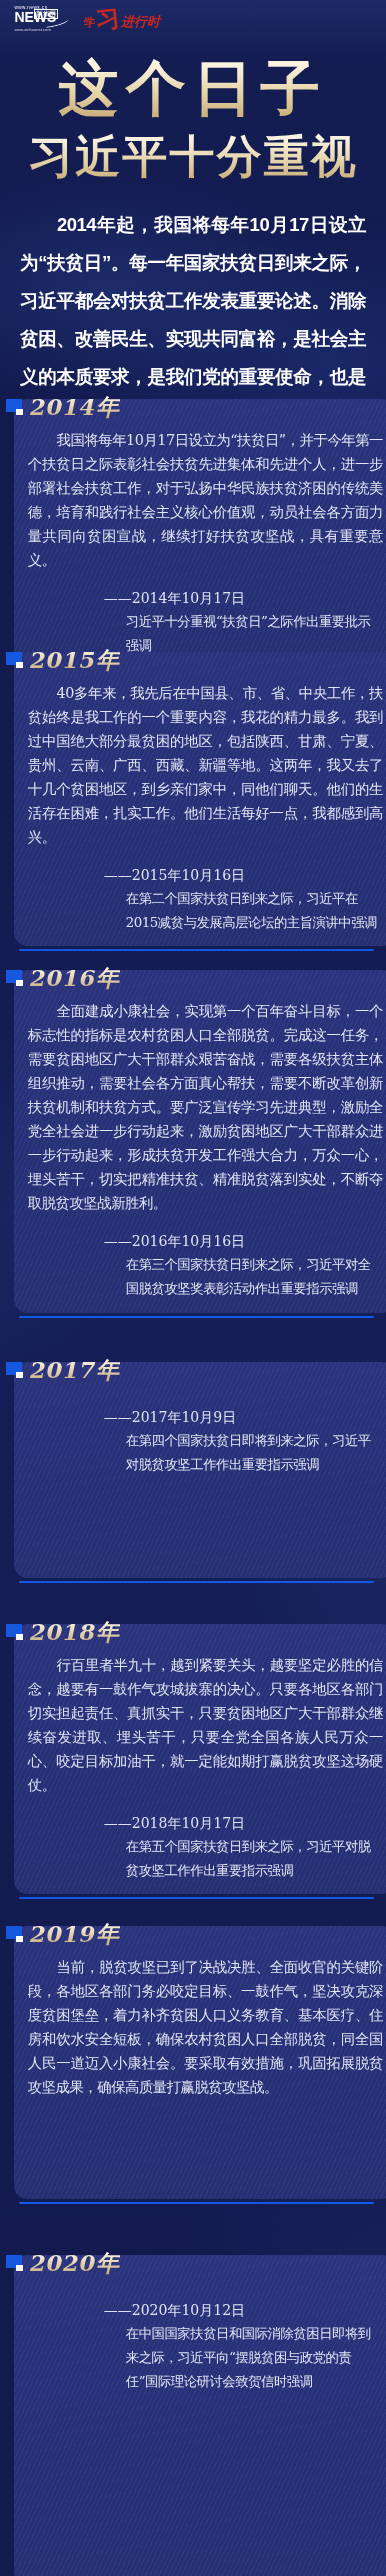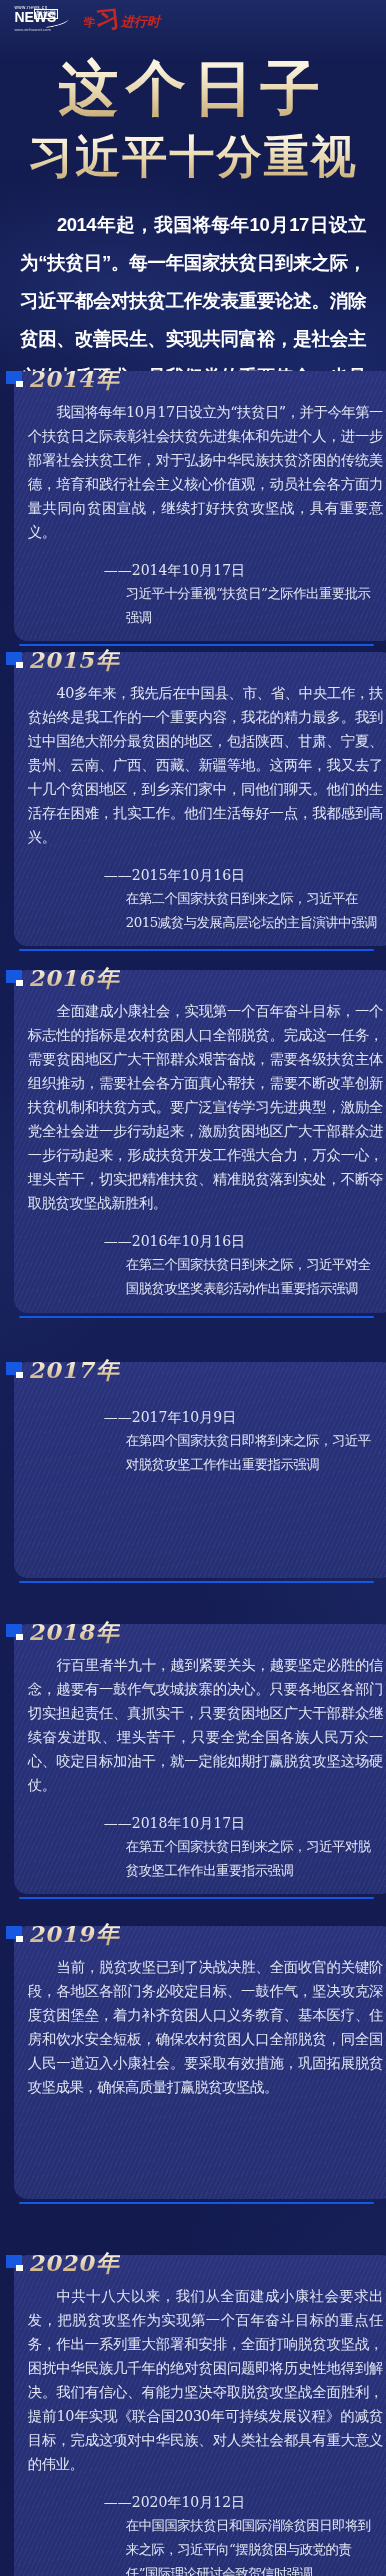--- a/index.html
+++ b/index.html
@@ -38,21 +38,21 @@
   .title1{top:55px;font-size:60px;line-height:67px;letter-spacing:7.2px;}
   .title2{top:130px;font-size:45px;line-height:54px;letter-spacing:2.1px;}
   
   .intro{
     position:absolute;top:206px;left:20px;width:346px;margin:0;
     color:#ffffff;font-size:18.5px;line-height:38px;letter-spacing:-0.5px;
     text-align:justify;text-indent:2em;font-weight:bold;
   }
   
   .section{position:absolute;left:0;width:386px;}
-  .s0{top:368px}.s1{top:649px}.s2{top:967px}.s3{top:1359px}
+  .s0{top:396px}.s1{top:649px}.s2{top:967px}.s3{top:1359px}
   .s4{top:1621px}.s5{top:1923px}.s6{top:2252px}
   .marker{position:absolute;top:3.1px;left:6.2px;width:24px;height:16.5px;z-index:3;}
   .m-blue{position:absolute;left:0;top:0;width:15.5px;height:13px;background:#1659e0;}
   .m-white{position:absolute;left:10.3px;top:9.8px;width:6.7px;height:5.7px;background:#ffffff;}
   .year{
     position:absolute;top:-3.1px;left:30px;margin:0;z-index:3;
     font-family:"DejaVu Serif",serif;font-style:italic;font-weight:bold;
     font-size:23px;line-height:27px;letter-spacing:0.5px;
     background:linear-gradient(180deg,#f8f0da 20%,#cdb183 90%);
     -webkit-background-clip:text;background-clip:text;color:transparent;
@@ -196,21 +196,20 @@
     <div class="underline"></div>
   </section>
 
   <section class="section s6">
     <div class="marker">
         <span class="m-blue"></span>
         <span class="m-white"></span>
       </div>
     <h2 class="year">2020年</h2>
     <div class="card h6">
-      <p class="quote">中共十八大以来，我们从全面建成小康社会要求出发，把脱贫攻坚作为实现第一个百年奋斗目标的重点任务，作出一系列重大部署和安排，全面打响脱贫攻坚战，困扰中华民族几千年的绝对贫困问题即将历史性地得到解决。我们有信心、有能力坚决夺取脱贫攻坚战全面胜利，提前10年实现《联合国2030年可持续发展议程》的减贫目标，完成这项对中华民族、对人类社会都具有重大意义的伟业。</p>
       <div class="attr">
         <div class="attr-date">——2020年10月12日</div>
         <div class="attr-src">在中国国家扶贫日和国际消除贫困日即将到来之际，习近平向“摆脱贫困与政党的责任”国际理论研讨会致贺信时强调</div>
       </div>
     </div>
 
   </section>
 
 </div>
 

